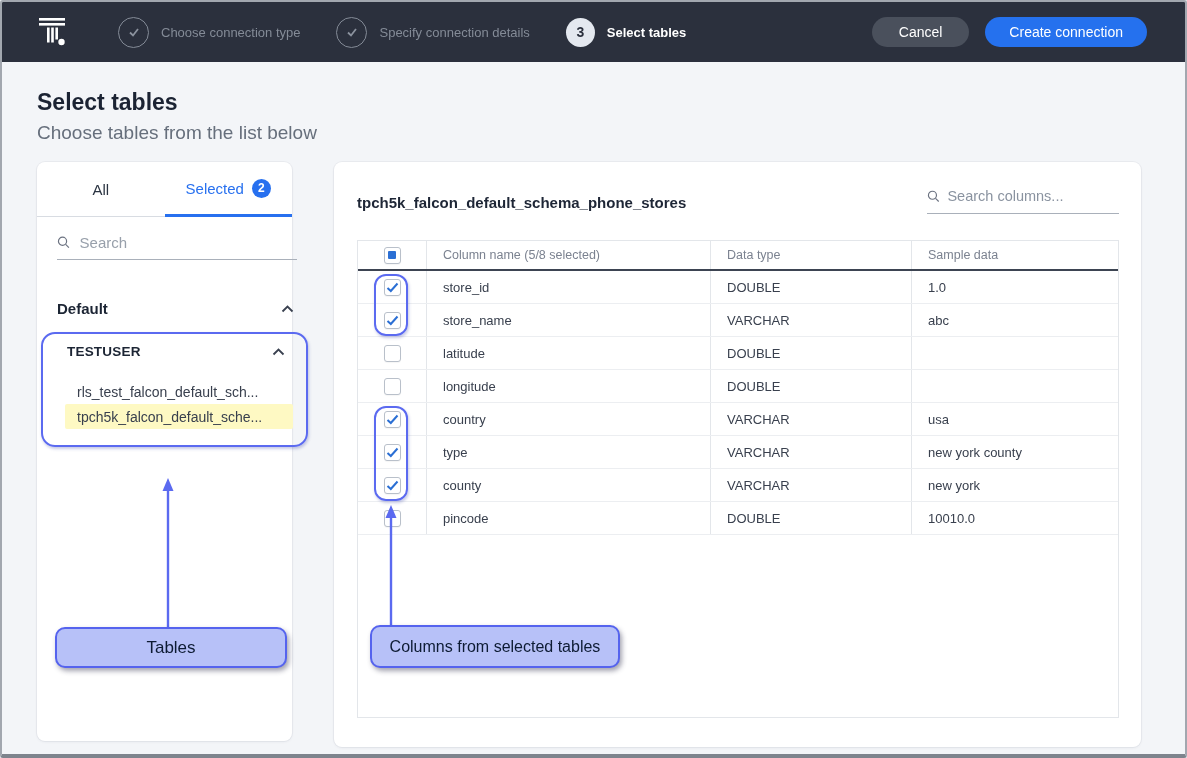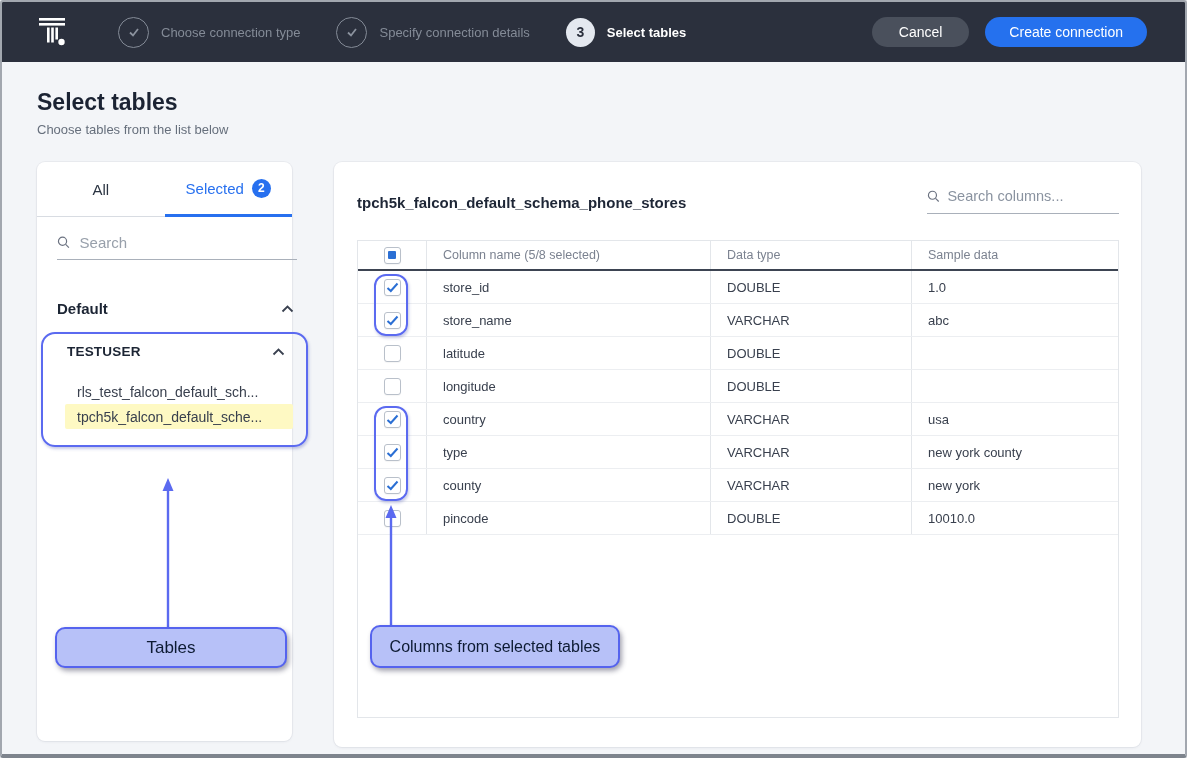--- a/index.html
+++ b/index.html
@@ -21,21 +21,21 @@
     color:#2b303d; font-weight:bold; font-size:14px; }
   .step.current .step-label { color:#ffffff; font-weight:bold; }
   .nav-actions { margin-left:auto; display:flex; align-items:center; gap:16px; margin-right:18px; }
   .btn { border:none; border-radius:16px; height:30px; color:#fff; font-size:14px;
     font-family:"Liberation Sans", sans-serif; cursor:pointer; }
   .btn-cancel { background:#4a505c; padding:0 27px; }
   .btn-create { background:#2571ee; padding:0 24px; }
 
   
   .page-title { position:absolute; left:35px; top:87px; font-size:23px; font-weight:bold; color:#1b2333; }
-  .page-subtitle { position:absolute; left:35px; top:120px; font-size:13px; color:#666f7c; }
+  .page-subtitle { position:absolute; left:35px; top:120px; font-size:19px; color:#666f7c; }
 
   .card { position:absolute; background:#fff; border-radius:8px;
     box-shadow:0 0 0 1px rgba(20,30,60,0.04), 0 1px 3px rgba(20,30,60,0.06); }
 
   
   #left-card { left:35px; top:160px; width:255px; height:579px; }
   .tabs { display:flex; height:55px; border-bottom:1px solid #d8dce2; }
   .tab { width:50%; display:flex; align-items:center; justify-content:center; gap:8px;
     font-size:15px; color:#2b3442; cursor:pointer; }
   .tab.active { color:#2770ef; border-bottom:3px solid #2770ef; margin-bottom:-1px; }

